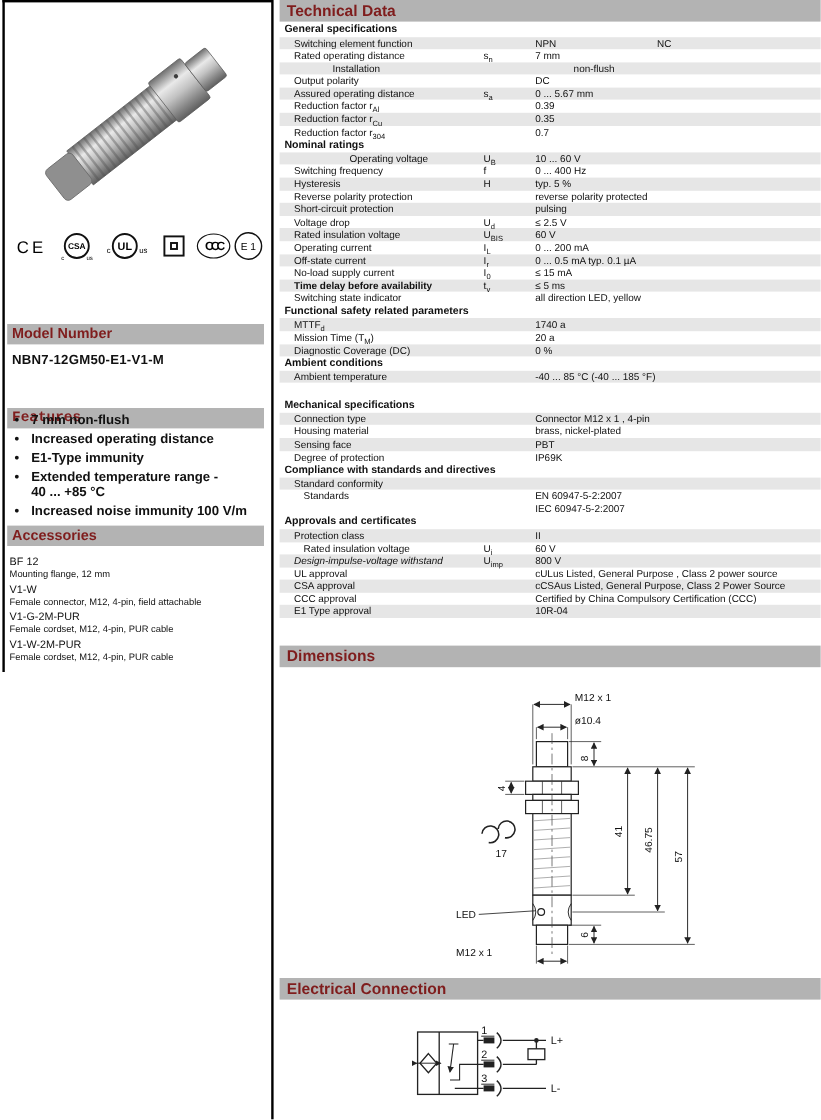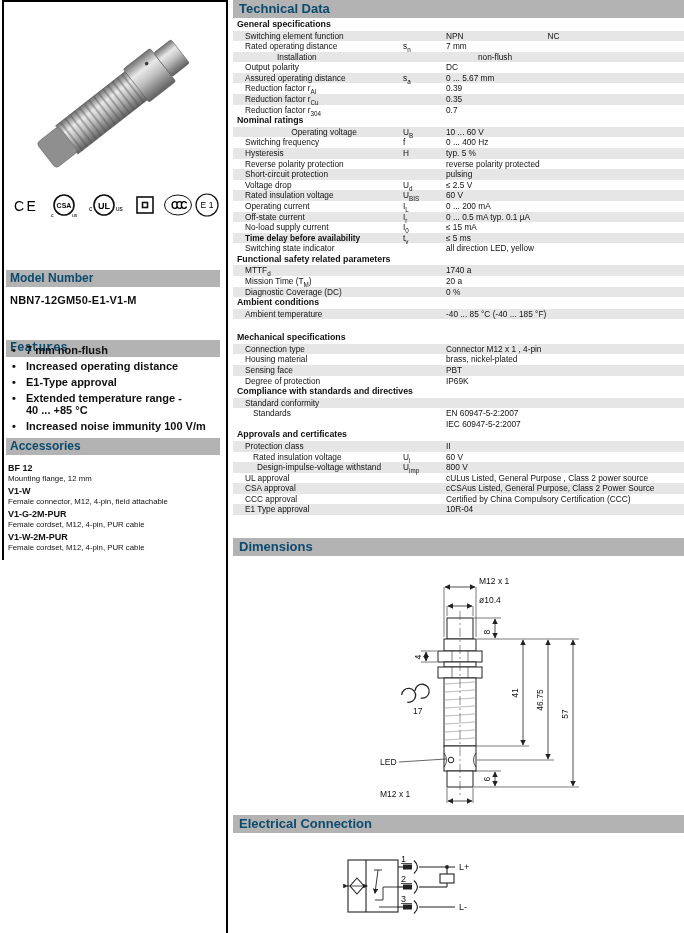--- a/index.html
+++ b/index.html
@@ -7,33 +7,33 @@
     width:684px;height:933px;position:relative;background:#fff;
     font-family:"Liberation Sans","DejaVu Sans",sans-serif;color:#111;
     overflow:hidden;
   }
   .abs{position:absolute;}
   
   .divider{left:226px;top:0;width:2px;height:933px;background:#000;}
   .frame-top{left:2px;top:0;width:225px;height:2px;background:#000;}
   .frame-left{left:2px;top:0;width:2px;height:560px;background:#000;}
   
-  .bar{background:#b3b3b3;font-weight:bold;color:#0c4a6e;}
+  .bar{background:#b3b3b3;font-weight:bold;color:#7f1d1d;}
   .bar.left-bar{left:6px;width:214px;height:17px;line-height:17px;font-size:12px;padding-left:4px;box-sizing:border-box;}
   .bar.right-bar{left:233px;width:451px;height:18px;line-height:18px;font-size:13px;padding-left:6px;box-sizing:border-box;}
   
   #model-value{left:10px;top:294px;font-size:11px;font-weight:bold;letter-spacing:.2px;}
   #features-list{left:10px;top:345px;width:206px;margin:0;padding:0;list-style:none;}
   #features-list li{
     position:relative;padding-left:16px;margin-bottom:4.5px;
     font-size:11px;font-weight:bold;line-height:11.5px;white-space:pre-line;
   }
   #features-list li::before{content:"\2022";position:absolute;left:2px;top:0;}
   #acc-list{left:8px;top:461px;width:210px;}
-  .acc-name{font-size:9px;font-weight:bold;line-height:11px;margin-top:2px;}
+  .acc-name{font-size:9px;font-weight:normal;line-height:11px;margin-top:2px;}
   .acc-desc{font-size:7.8px;line-height:10px;}
   
   #tech-table{left:233px;top:19px;width:451px;}
   .t-sechead{font-weight:bold;font-size:8.8px;height:11.5px;line-height:11.5px;padding-left:4px;}
   .t-row{display:flex;height:10.6px;line-height:10.6px;font-size:8.3px;}
   .t-row.odd{background:#e6e6e6;}
   .t-row.spacer{height:13px;background:#fff;}
   .t-row.multi{height:auto;}
   .t-label{width:170px;box-sizing:border-box;flex:none;white-space:nowrap;}
   .t-sym{width:43px;flex:none;}
@@ -112,21 +112,21 @@
   </g>
 </svg>
 
 <div class="abs bar left-bar" style="top:270px;">Model Number</div>
 <div class="abs" id="model-value">NBN7-12GM50-E1-V1-M</div>
 
 <div class="abs bar left-bar" style="top:340px;font-family:Liberation Mono, monospace;">Features</div>
 <ul class="abs" id="features-list">
     <li>7 mm non-flush</li>
     <li>Increased operating distance</li>
-    <li>E1-Type approval</li>
+    <li>E1-Type immunity</li>
     <li>Extended temperature range -
 40 ... +85 °C</li>
     <li>Increased noise immunity 100 V/m</li>
   </ul>
 
 <div class="abs bar left-bar" style="top:438px;">Accessories</div>
 <div class="abs" id="acc-list">
     <div class="acc-name">BF 12</div>
     <div class="acc-desc">Mounting flange, 12 mm</div>
     <div class="acc-name">V1-W</div>
@@ -302,21 +302,21 @@
       <div class="t-label" style="padding-left: 12px;">Protection class</div>
       <div class="t-sym"></div>
       <div class="t-value">II</div>
     </div>
     <div class="t-row even">
       <div class="t-label" style="padding-left: 20px;">Rated insulation voltage</div>
       <div class="t-sym">U<sub>i</sub></div>
       <div class="t-value">60 V</div>
     </div>
     <div class="t-row odd">
-      <div class="t-label" style="padding-left: 24px;">Design-impulse-voltage withstand</div>
+      <div class="t-label" style="padding-left: 12px; font-style: italic;">Design-impulse-voltage withstand</div>
       <div class="t-sym">U<sub>imp</sub></div>
       <div class="t-value">800 V</div>
     </div>
     <div class="t-row even">
       <div class="t-label" style="padding-left: 12px;">UL approval</div>
       <div class="t-sym"></div>
       <div class="t-value">cULus Listed, General Purpose , Class 2 power source</div>
     </div>
     <div class="t-row odd">
       <div class="t-label" style="padding-left: 12px;">CSA approval</div>

